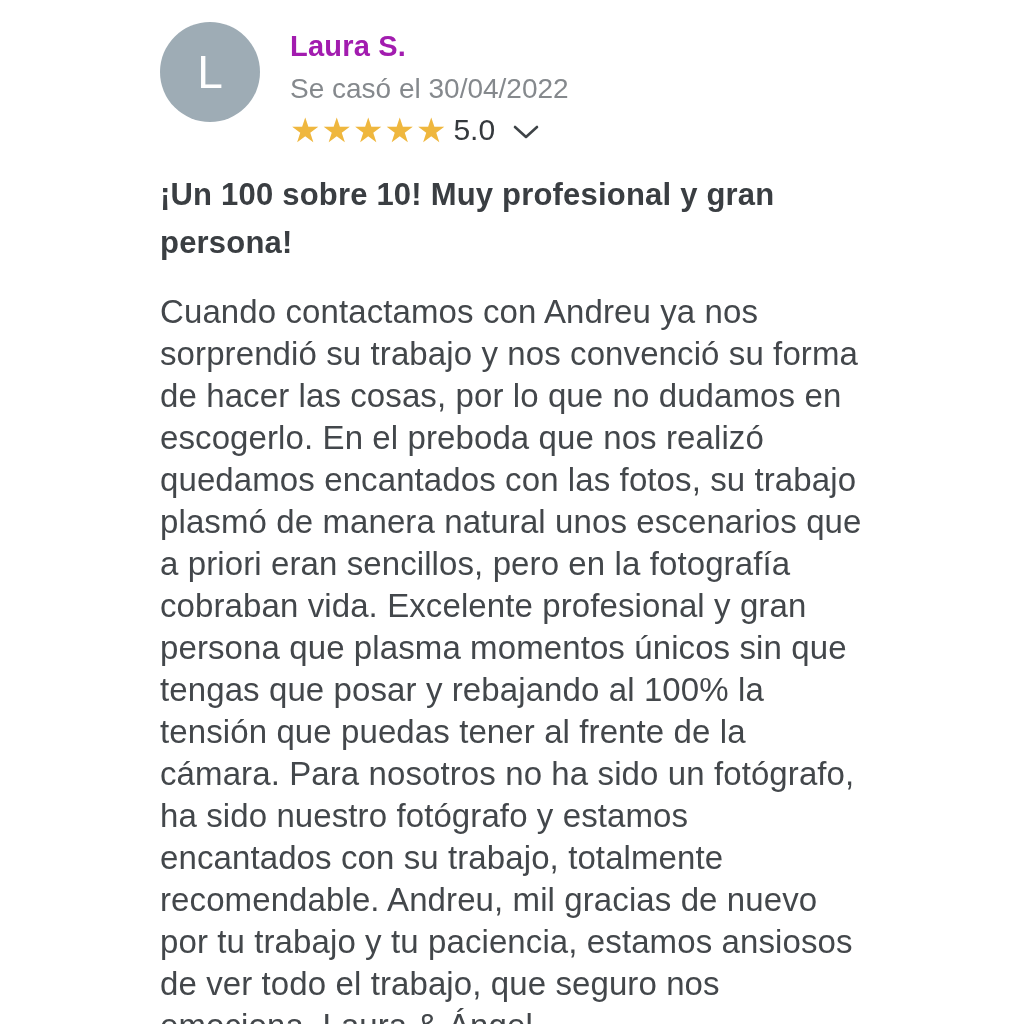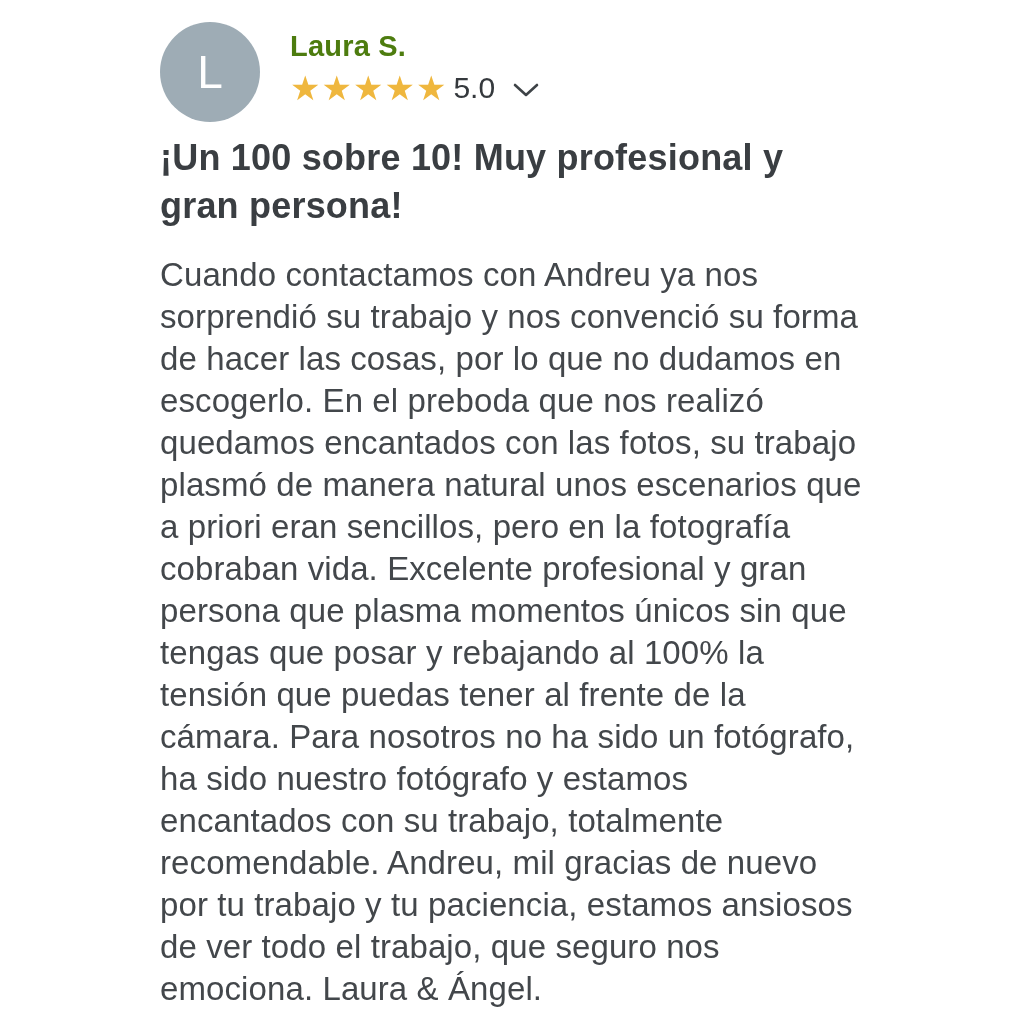--- a/index.html
+++ b/index.html
@@ -33,21 +33,21 @@
     justify-content: center;
     flex: 0 0 auto;
   }
   .header-text {
     margin-left: 30px;
     padding-top: 8px;
   }
   .author-name {
     font-size: 29px;
     font-weight: 700;
-    color: #4d7c0f;
+    color: #a21caf;
     letter-spacing: 0.2px;
   }
   .wedding-date {
     margin-top: 10px;
     font-size: 28px;
     color: #85898D;
   }
   .rating-row {
     margin-top: 8px;
     display: flex;
@@ -64,22 +64,22 @@
     margin-left: 6px;
     font-size: 30px;
     color: #35393D;
   }
   .chevron {
     margin-left: 18px;
     margin-top: 4px;
   }
   
   .review-title {
-    margin-top: 12px;
-    font-size: 36px;
+    margin-top: 24px;
+    font-size: 31px;
     font-weight: 700;
     color: #3A3E42;
     line-height: 48px;
     letter-spacing: 0.2px;
   }
   .review-body {
     margin-top: 24px;
     font-size: 33px;
     line-height: 42px;
     color: #43474B;
@@ -103,20 +103,21 @@
 <body>
 
 <div class="review-card">
 
   <div class="review-header">
     <div class="avatar">
       <span>L</span>
     </div>
     <div class="header-text">
       <div class="author-name">Laura S.</div>
+      <div class="wedding-date">Se casó el 30/04/2022</div>
       <div class="rating-row">
         <span class="stars"><span>★</span><span>★</span><span>★</span><span>★</span><span>★</span></span>
         <span class="rating-value">5.0</span>
         <svg class="chevron" width="26" height="15" viewBox="0 0 26 15" fill="none">
           <polyline points="2,2 13,12 24,2" stroke="#3E4347" stroke-width="2.6" stroke-linecap="round" stroke-linejoin="round" fill="none"></polyline>
         </svg>
       </div>
     </div>
   </div>
 

